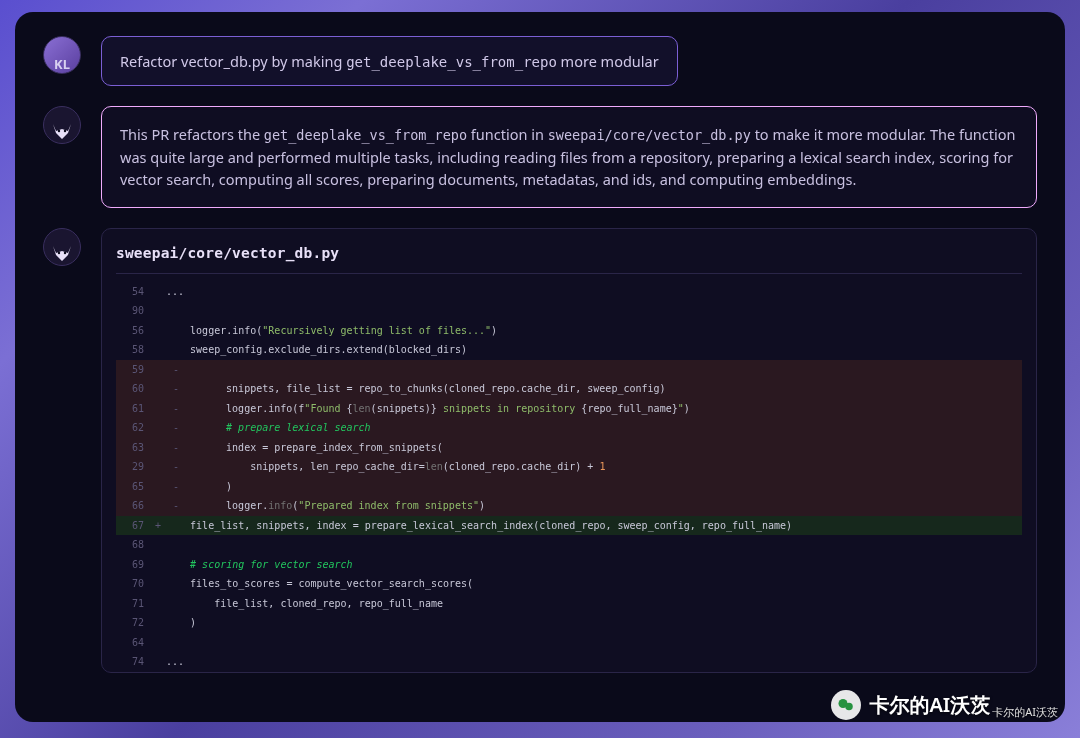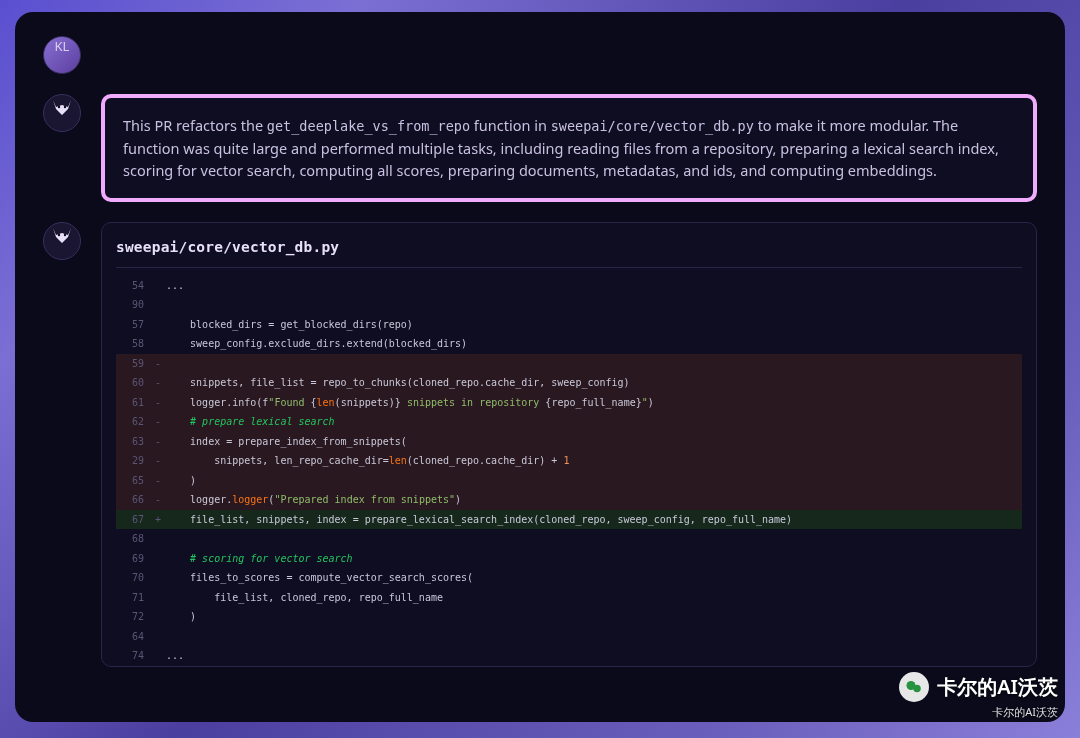--- a/index.html
+++ b/index.html
@@ -17,22 +17,22 @@
     background: #0a0a1a;
     border-radius: 18px;
     padding: 24px 28px 0 28px;
     display: flex; flex-direction: column; gap: 20px;
     overflow: hidden;
   }
   .row { display: flex; align-items: flex-start; gap: 20px; }
   .avatar {
     width: 38px; height: 38px; border-radius: 50%;
     flex-shrink: 0;
-    display: flex; align-items: flex-start; justify-content: center;
-    font-size: 13px; font-weight: 400;
+    display: flex; align-items: flex-end; justify-content: center;
+    font-size: 13px; font-weight: 700;
     border: 1px solid #3a2f5f;
   }
   .avatar.user {
     background: linear-gradient(135deg, #8a6fd4, #5a3f9f);
     color: #d8d0f0;
   }
   .avatar.bot {
     background: #1a1530;
     position: relative;
   }
@@ -45,21 +45,21 @@
     padding: 14px 18px;
     color: #d0c8e8;
     font-size: 14.5px;
     background: #12102a;
   }
   .prompt-bubble code {
     font-family: ui-monospace, SFMono-Regular, Menlo, monospace;
     font-size: 14px;
   }
   .reply-bubble {
-    border: 4px solid #f0abfc;
+    border: 1px solid #f0abfc;
     border-radius: 10px;
     padding: 16px 18px;
     color: #c8c0e0;
     font-size: 14.5px;
     line-height: 1.55;
     flex: 1;
     background: #0f0d22;
   }
   .reply-bubble code {
     font-family: ui-monospace, SFMono-Regular, Menlo, monospace;
@@ -86,58 +86,61 @@
   }
   .code-block {
     font-family: ui-monospace, SFMono-Regular, Menlo, monospace;
     font-size: 10px;
     line-height: 19.5px;
   }
   .code-line {
     display: flex;
     white-space: pre;
   }
-  .code-line.removed { background: #2a1820; }
+  .code-line.removed { background: #2a1820; gap: 18px; }
   .code-line.added { background: #16281c; }
   .ln {
     color: #5a5575;
     width: 34px; text-align: right; padding-right: 6px;
     flex-shrink: 0; user-select: none;
   }
   .marker {
     color: #5a5575; width: 16px; text-align: center; flex-shrink: 0; user-select: none;
   }
   .code { color: #c8c8d8; flex: 1; }
   .tok-str { color: #8fbc6a; }
-  .tok-fn  { color: #f97316; }
+  .tok-fn  { color: #737373; }
   .tok-num { color: #e8955a; }
   .tok-com { color: #22c55e; font-style: italic; }
   .watermark {
     position: absolute;
     right: 22px; bottom: 18px;
-    display: flex; flex-direction: column; align-items: flex-end; gap: 2px;
+    display: flex; flex-direction: row; align-items: flex-end; gap: 2px;
     pointer-events: none;
   }
   .wm-row { display: flex; align-items: center; gap: 8px; }
   .wm-icon {
     width: 30px; height: 30px; border-radius: 50%;
     background: #fff; display:flex; align-items:center; justify-content:center;
     opacity: 0.9;
   }
   .wm-text { color: #fff; font-size: 20px; font-weight: 600; text-shadow: 0 1px 3px rgba(0,0,0,0.6); }
   .wm-sub  { color: #e0e0e0; font-size: 11px; text-shadow: 0 1px 2px rgba(0,0,0,0.6); }
 </style>
 </head>
 <body>
 
 <div class="panel">
 
   <div class="row">
     <div class="avatar user">
       <span>KL</span>
+    </div>
+    <div class="prompt-bubble">
+      <span>Refactor vector_db.py by making </span><code>get_deeplake_vs_from_repo</code><span> more modular</span>
     </div>
   </div>
 
   <div class="row">
     <div class="avatar bot">
       <svg class="fox-icon" viewBox="0 0 24 24" fill="none">
         <path d="M3 5 L6 12 L12 10 L18 12 L21 5 L18 14 L12 20 L6 14 Z" fill="#e8e0f8"></path>
         <circle cx="9" cy="12" r="1.2" fill="#0a0a1a"></circle>
         <circle cx="15" cy="12" r="1.2" fill="#0a0a1a"></circle>
       </svg>
@@ -153,30 +156,30 @@
         <path d="M3 5 L6 12 L12 10 L18 12 L21 5 L18 14 L12 20 L6 14 Z" fill="#e8e0f8"></path>
         <circle cx="9" cy="12" r="1.2" fill="#0a0a1a"></circle>
         <circle cx="15" cy="12" r="1.2" fill="#0a0a1a"></circle>
       </svg>
     </div>
     <div class="code-bubble">
       <div class="file-path">sweepai/core/vector_db.py</div>
       <div class="code-block" id="code-block">
           <div class="code-line"><span class="ln">54</span><span class="marker"></span><span class="code"><span>...</span></span></div>
           <div class="code-line"><span class="ln">90</span><span class="marker"></span><span class="code"><span></span></span></div>
-          <div class="code-line"><span class="ln">57</span><span class="marker"></span><span class="code"><span>    blocked_dirs = get_blocked_dirs(repo)</span></span></div>
+          <div class="code-line"><span class="ln">56</span><span class="marker"></span><span class="code"><span>    logger.info(</span><span class="tok-str">"Recursively getting list of files..."</span><span>)</span></span></div>
           <div class="code-line"><span class="ln">58</span><span class="marker"></span><span class="code"><span>    sweep_config.exclude_dirs.extend(blocked_dirs)</span></span></div>
           <div class="code-line removed"><span class="ln">59</span><span class="marker">-</span><span class="code"><span></span></span></div>
           <div class="code-line removed"><span class="ln">60</span><span class="marker">-</span><span class="code"><span>    snippets, file_list = repo_to_chunks(cloned_repo.cache_dir, sweep_config)</span></span></div>
           <div class="code-line removed"><span class="ln">61</span><span class="marker">-</span><span class="code"><span>    logger.info(f</span><span class="tok-str">"Found </span><span>{</span><span class="tok-fn">len</span><span>(snippets)</span><span>}</span><span class="tok-str"> snippets in repository </span><span>{repo_full_name}</span><span class="tok-str">"</span><span>)</span></span></div>
           <div class="code-line removed"><span class="ln">62</span><span class="marker">-</span><span class="code"><span class="tok-com">    # prepare lexical search</span></span></div>
           <div class="code-line removed"><span class="ln">63</span><span class="marker">-</span><span class="code"><span>    index = prepare_index_from_snippets(</span></span></div>
           <div class="code-line removed"><span class="ln">29</span><span class="marker">-</span><span class="code"><span>        snippets, len_repo_cache_dir=</span><span class="tok-fn">len</span><span>(cloned_repo.cache_dir) + </span><span class="tok-num">1</span></span></div>
           <div class="code-line removed"><span class="ln">65</span><span class="marker">-</span><span class="code"><span>    )</span></span></div>
-          <div class="code-line removed"><span class="ln">66</span><span class="marker">-</span><span class="code"><span>    logger.</span><span class="tok-fn">logger</span><span>(</span><span class="tok-str">"Prepared index from snippets"</span><span>)</span></span></div>
+          <div class="code-line removed"><span class="ln">66</span><span class="marker">-</span><span class="code"><span>    logger.</span><span class="tok-fn">info</span><span>(</span><span class="tok-str">"Prepared index from snippets"</span><span>)</span></span></div>
           <div class="code-line added"><span class="ln">67</span><span class="marker">+</span><span class="code"><span>    file_list, snippets, index = prepare_lexical_search_index(cloned_repo, sweep_config, repo_full_name)</span></span></div>
           <div class="code-line"><span class="ln">68</span><span class="marker"></span><span class="code"><span></span></span></div>
           <div class="code-line"><span class="ln">69</span><span class="marker"></span><span class="code"><span class="tok-com">    # scoring for vector search</span></span></div>
           <div class="code-line"><span class="ln">70</span><span class="marker"></span><span class="code"><span>    files_to_scores = compute_vector_search_scores(</span></span></div>
           <div class="code-line"><span class="ln">71</span><span class="marker"></span><span class="code"><span>        file_list, cloned_repo, repo_full_name</span></span></div>
           <div class="code-line"><span class="ln">72</span><span class="marker"></span><span class="code"><span>    )</span></span></div>
           <div class="code-line"><span class="ln">64</span><span class="marker"></span><span class="code"><span></span></span></div>
           <div class="code-line"><span class="ln">74</span><span class="marker"></span><span class="code"><span>...</span></span></div>
         </div>
     </div>

